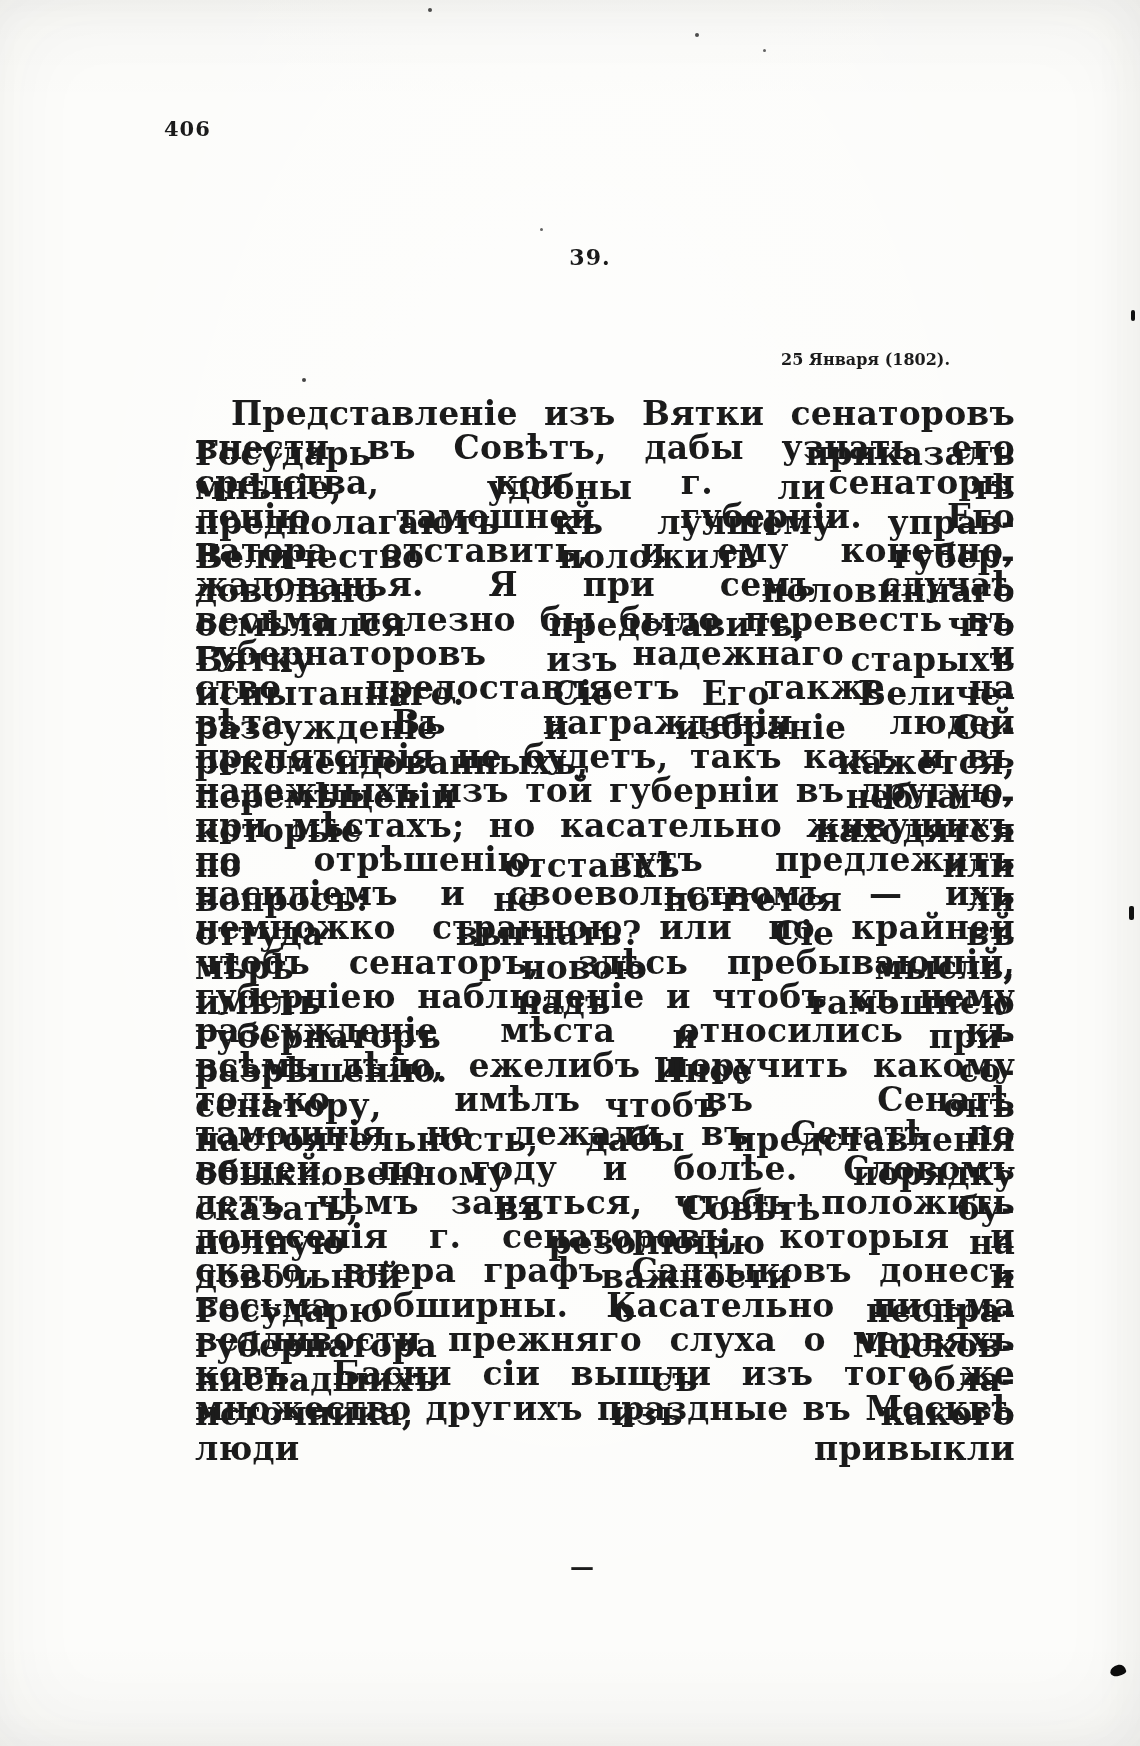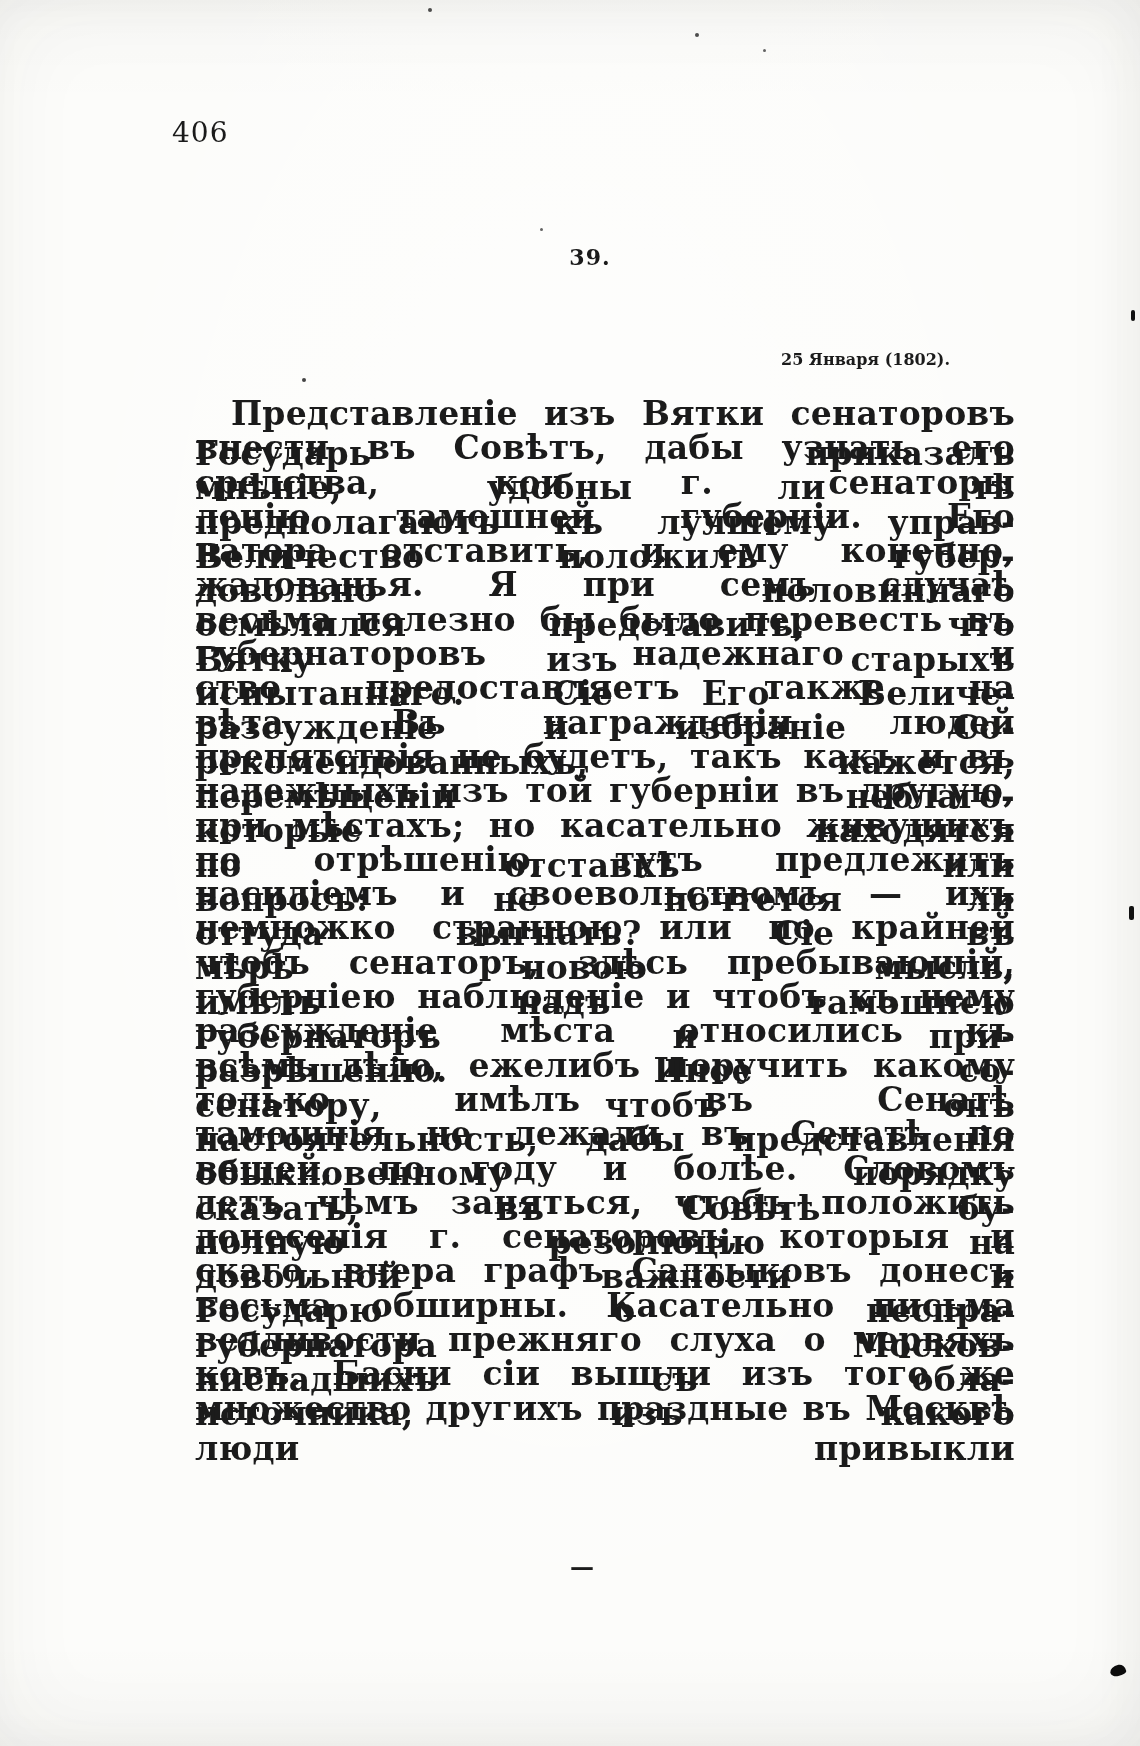--- a/index.html
+++ b/index.html
@@ -17,24 +17,24 @@
       radial-gradient(ellipse at 50% 40%, rgba(255,255,255,0.6) 0%, rgba(0,0,0,0.0) 70%),
       linear-gradient(180deg, rgba(0,0,0,0.015) 0%, rgba(0,0,0,0) 6%, rgba(0,0,0,0) 94%, rgba(0,0,0,0.02) 100%);
     box-shadow: inset 0 0 90px rgba(60,55,45,0.05), inset -12px 0 40px rgba(60,55,45,0.04);
     overflow: hidden;
     font-family: "DejaVu Serif", "Liberation Serif", serif;
     color: #1b1b1b;
   }
 
   .page-number {
     position: absolute;
-    left: 172px;
+    left: 164px;
     top: 116px;
-    font-size: 28px;
-    font-weight: normal;
+    font-size: 21px;
+    font-weight: bold;
     letter-spacing: 1px;
   }
 
   .section-number {
     position: absolute;
     left: 180px;
     top: 244px;
     width: 820px;
     text-align: center;
     font-size: 22px;

